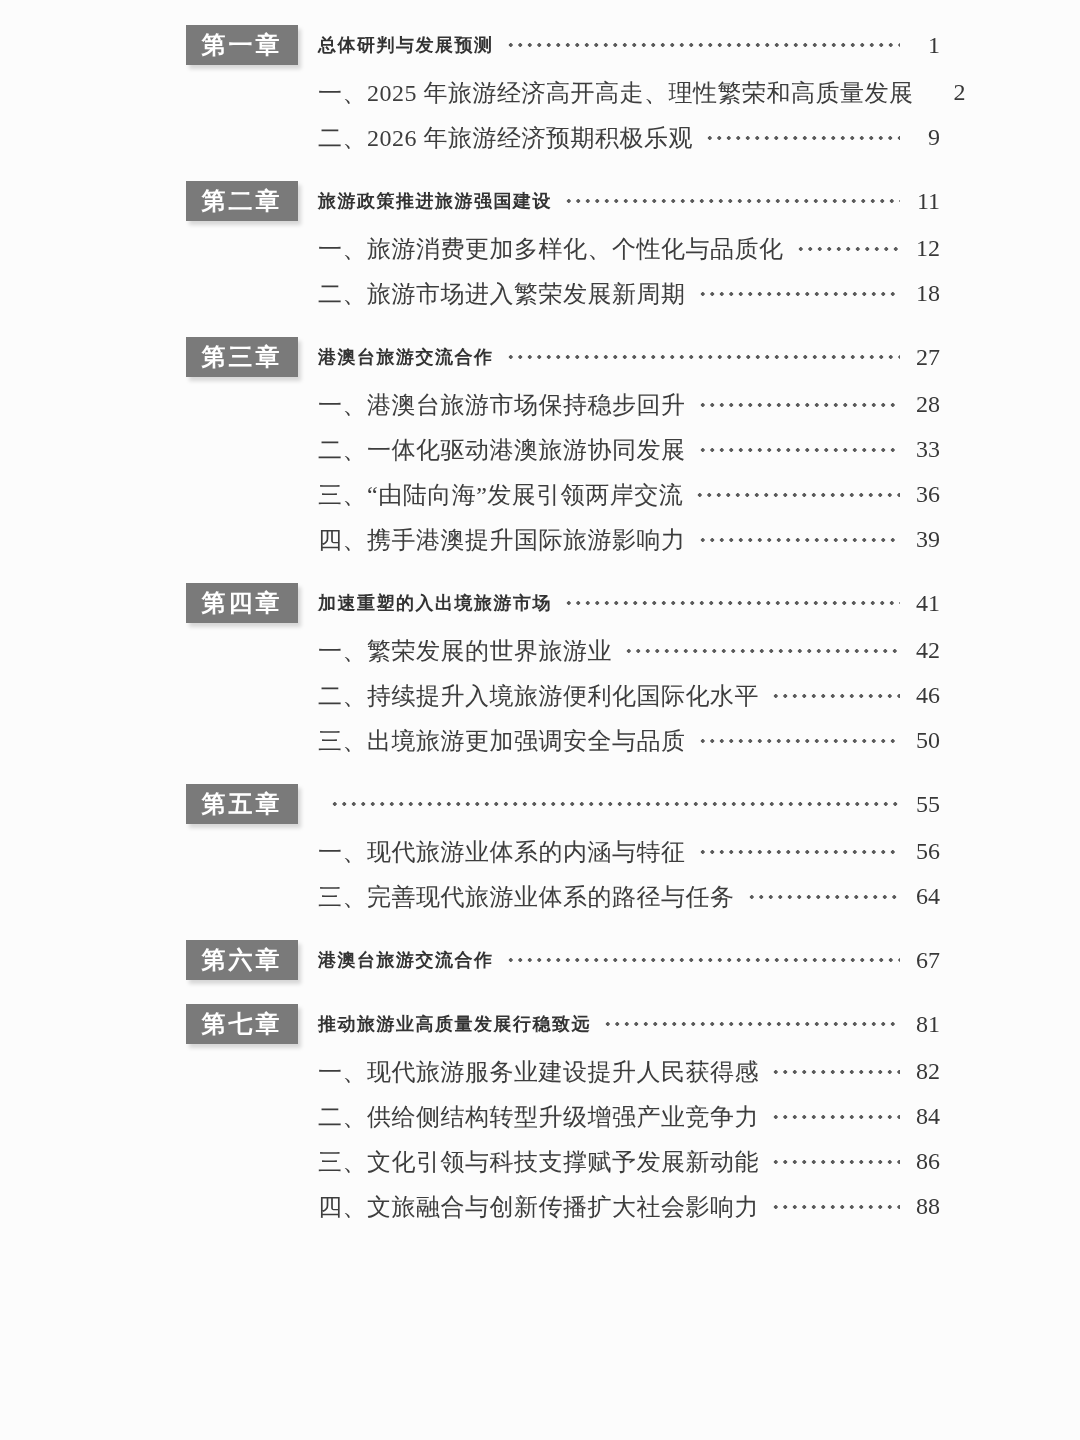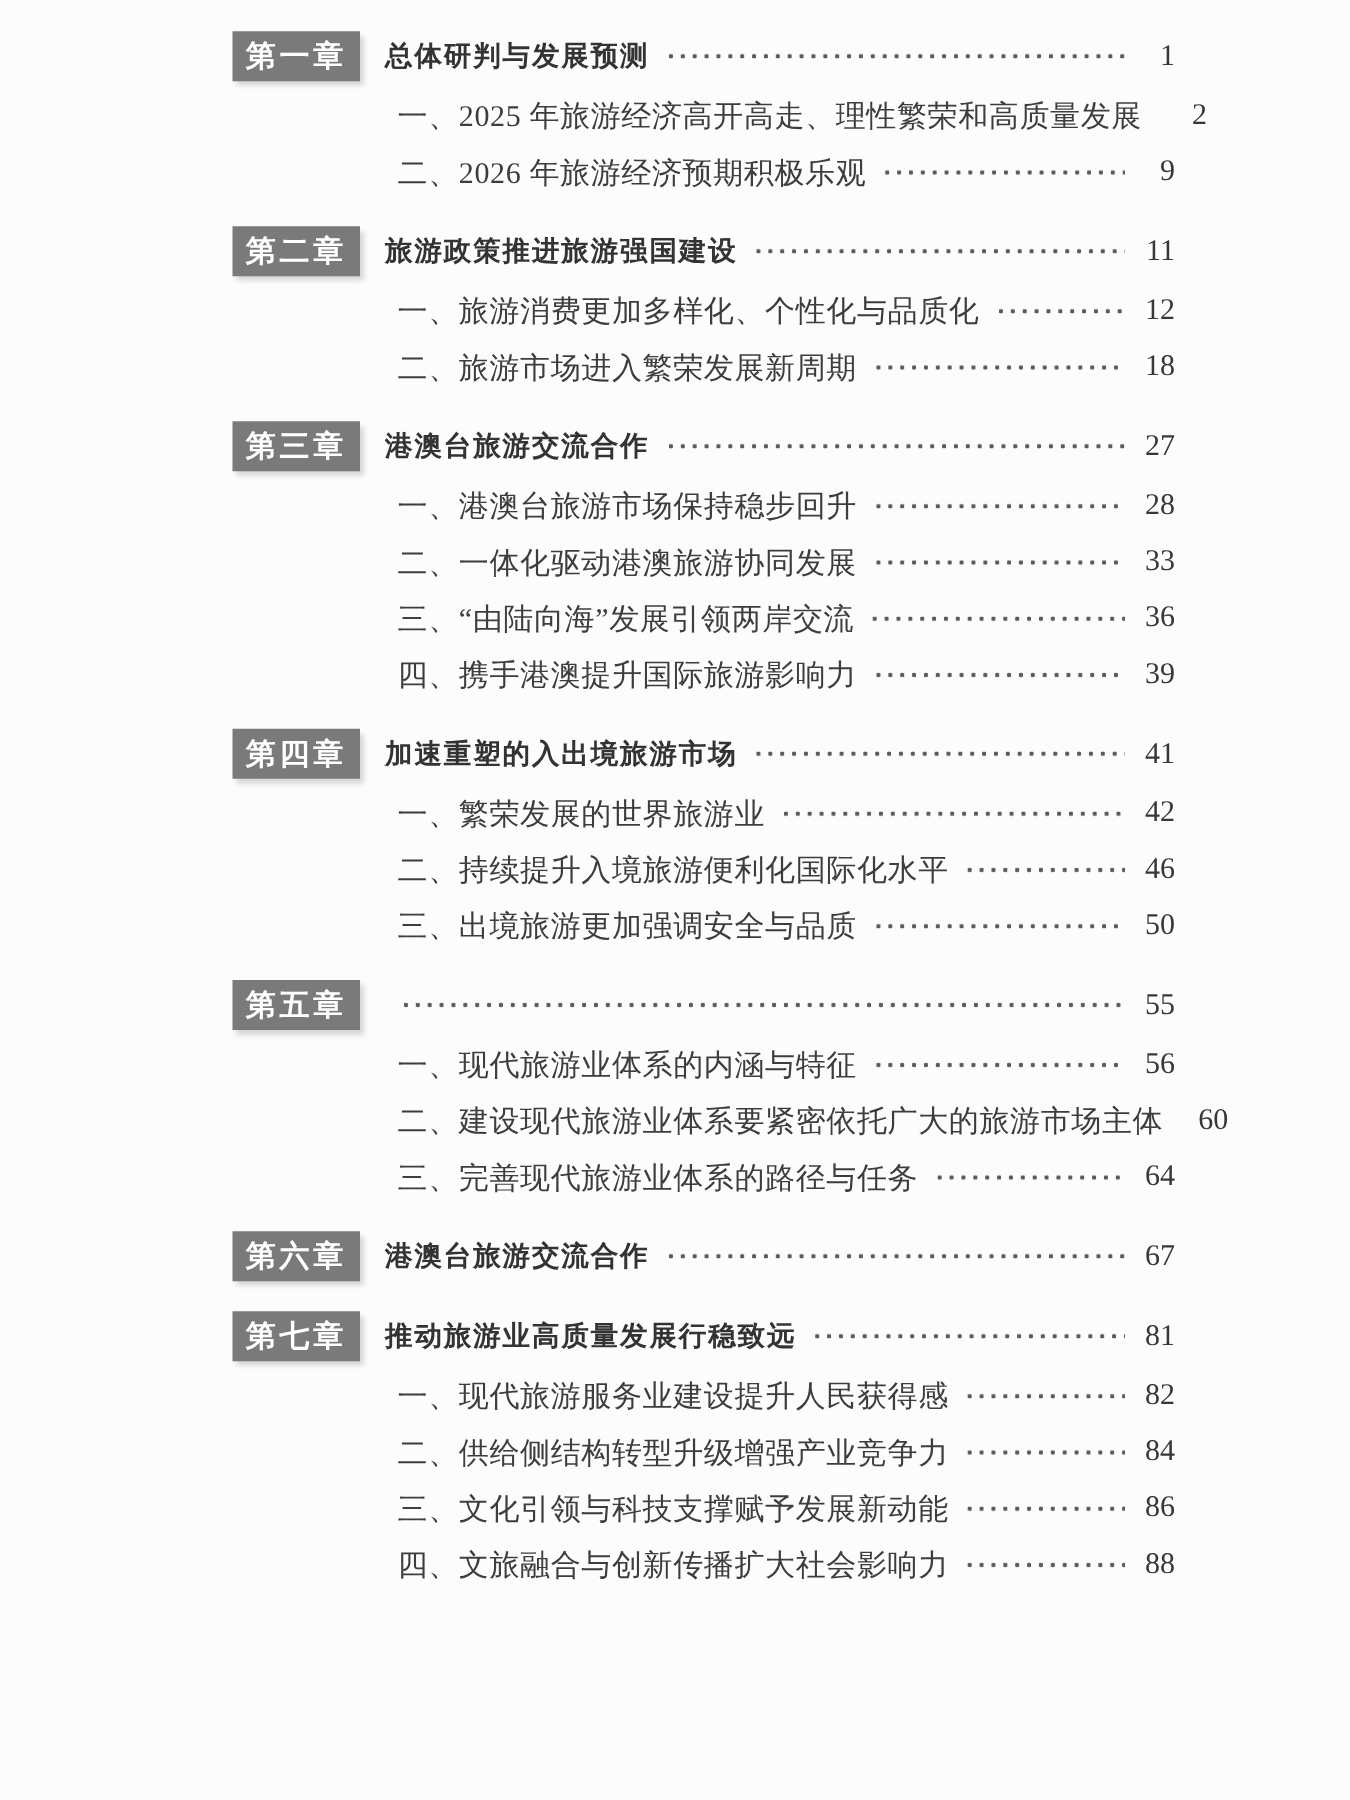--- a/index.html
+++ b/index.html
@@ -25,39 +25,39 @@
   }
   .chapter{margin-bottom:18px;}
   .row{
     display:flex;
     align-items:center;
   }
   .chapter-row{height:46px;margin-bottom:2px;}
   .item-row{height:45px;margin-left:132px;}
   .badge{
     flex:0 0 auto;
-    width:102px;
+    width:112px;
     height:40px;
     margin-right:20px;
     background:var(--badge_bg);
     color:var(--badge_text);
     display:flex;
     align-items:center;
     justify-content:center;
     font-family:"Liberation Sans", sans-serif;
     font-weight:700;
     font-size:24px;
     letter-spacing:3px;
     box-shadow:3px 4px 4px rgba(0,0,0,0.15);
   }
   .title{
     flex:0 0 auto;
     font-family:Liberation Serif, serif;
     font-weight:700;
-    font-size:22px;
+    font-size:18px;
     letter-spacing:1.5px;
     color:var(--title_color);
     white-space:nowrap;
   }
   .item-label{
     flex:0 0 auto;
     font-size:24px;
     letter-spacing:0.5px;
     color:var(--item_color);
     white-space:nowrap;
@@ -207,25 +207,20 @@
       <span class="leader"></span>
       <span class="pagenum">55</span>
     </div>
     <div class="items">
   <div class="row item-row">
     <span class="item-label">一、现代旅游业体系的内涵与特征</span>
     <span class="leader"></span>
     <span class="pagenum">56</span>
   </div>
 
-  <div class="row item-row">
-    <span class="item-label">二、建设现代旅游业体系要紧密依托广大的旅游市场主体</span>
-    <span class="leader"></span>
-    <span class="pagenum">60</span>
-  </div>
 
   <div class="row item-row">
     <span class="item-label">三、完善现代旅游业体系的路径与任务</span>
     <span class="leader"></span>
     <span class="pagenum">64</span>
   </div>
 </div>
   </section>
 
   <section class="chapter">

